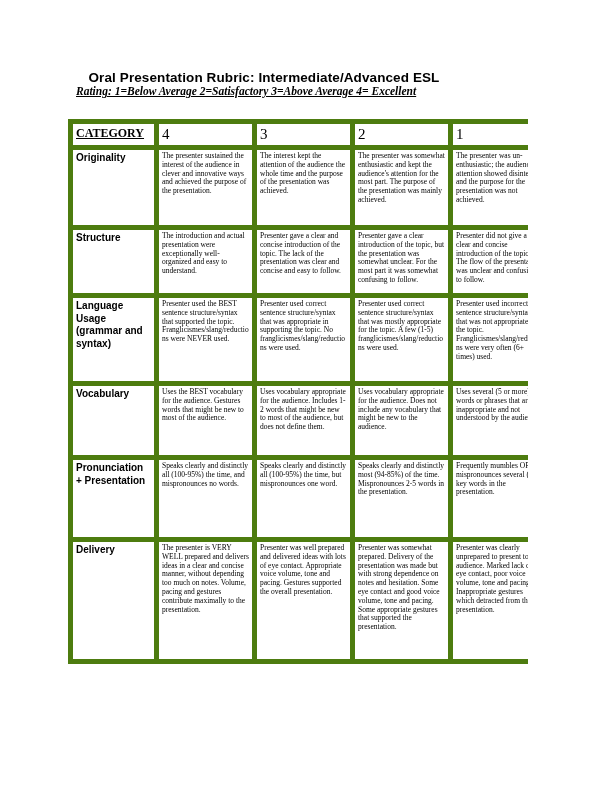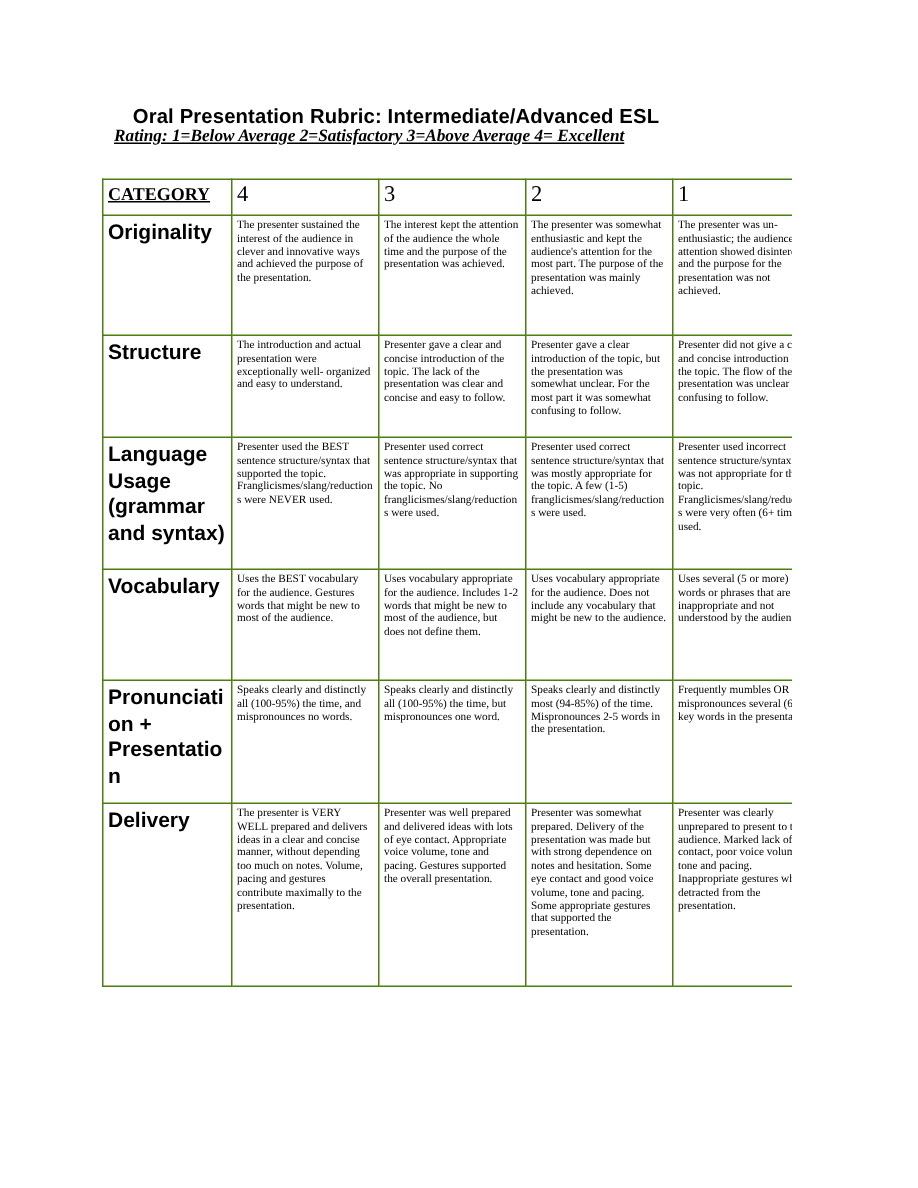--- a/index.html
+++ b/index.html
@@ -34,21 +34,21 @@
     text-decoration: underline;
   }
   table.rubric {
     margin: 22px 0 0 68px;
     border-collapse: collapse;
     table-layout: fixed;
     width: 478px;
   }
   table.rubric th,
   table.rubric td {
-    border: 1px solid #4d7c0f;
+    border: 5px solid #4d7c0f;
     vertical-align: top;
     text-align: left;
     padding: 2px 3px;
     overflow-wrap: break-word;
     word-wrap: break-word;
   }
   
   col.col-cat { width: 86px; }
   col.col-num { width: 98px; }
 
@@ -63,21 +63,21 @@
   th.h-num {
     font-family: "Liberation Serif", serif;
     font-size: 15px;
     font-weight: normal;
   }
 
   
   td.cat {
     font-family: "Liberation Sans", sans-serif;
     font-weight: bold;
-    font-size: 14px;
+    font-size: 10px;
     line-height: 1.25;
     padding-top: 3px;
   }
 
   
   td.cell {
     font-family: "Liberation Serif", serif;
     font-size: 7.5px;
     line-height: 8.8px;
     padding-top: 3px;

